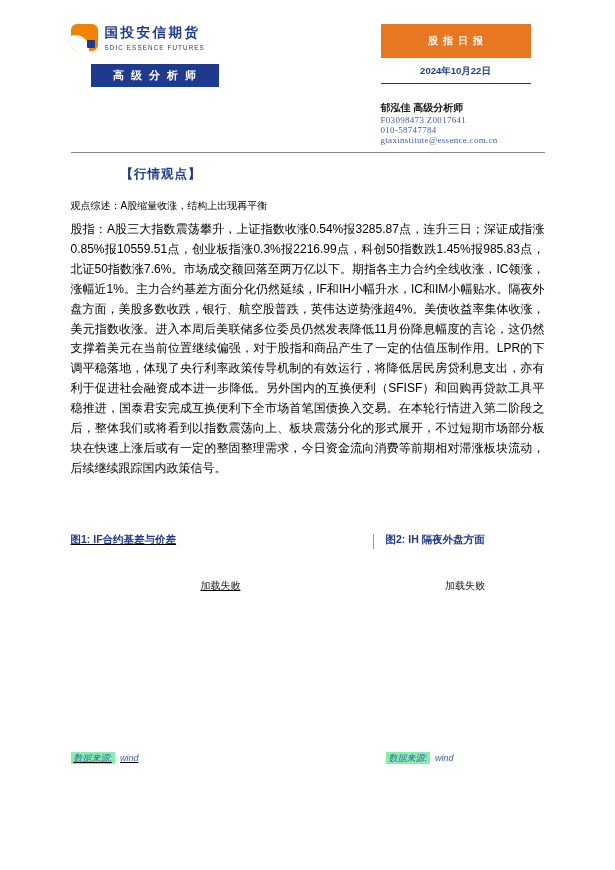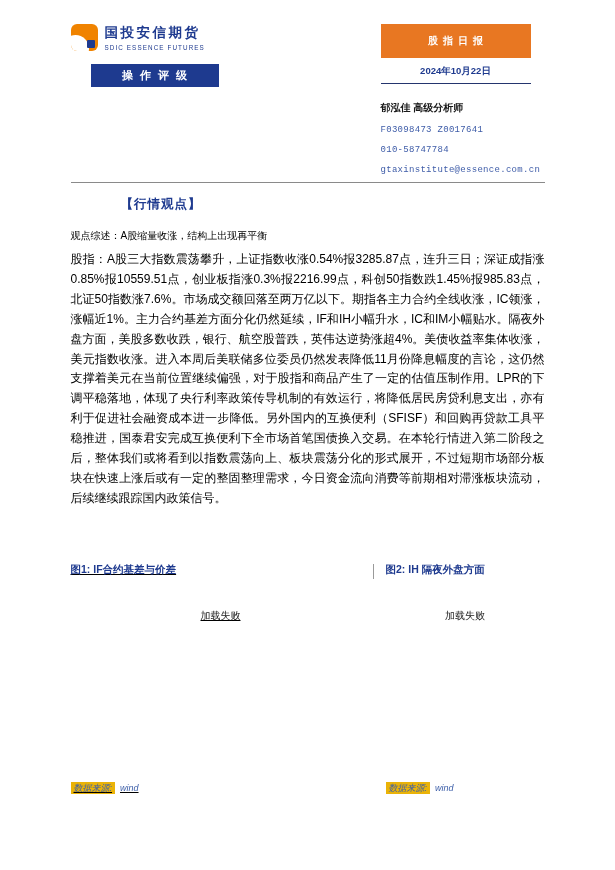--- a/index.html
+++ b/index.html
@@ -20,60 +20,60 @@
   .rating-badge { width:128px; margin:13px 0 0 20px; background:#1E3A8F; color:#fff; font-size:11px; font-weight:bold; text-align:center; letter-spacing:7px; text-indent:7px; padding:4px 0; }
   .category-row { margin-top:15px; display:flex; align-items:center; }
   .category { font-size:13px; font-weight:bold; color:#000; }
   .stars { margin-left:46px; font-size:13px; color:#E87722; letter-spacing:3px; }
 
   .header-right { width:150px; margin-right:14px; flex:0 0 auto; }
   .report-badge { background:#E87722; color:#fff; font-size:10px; font-weight:bold; text-align:center; letter-spacing:5px; text-indent:5px; padding:10px 0; }
   .report-date { font-size:9.5px; font-weight:bold; color:#1E3A8F; text-align:center; padding:7px 0 5px; border-bottom:1.5px solid #24356E; }
   .analyst { margin-top:17px; text-align:left; }
   .analyst-name { font-size:10px; font-weight:bold; color:#1a1a1a; }
-  .analyst-line { margin-top:10px; font-size:9px; color:#3E5CA8; font-family:Liberation Mono, monospace; letter-spacing:0.3px; }
+  .analyst-line { font-size:9px; color:#3E5CA8; font-family:Liberation Serif, serif; letter-spacing:0.3px; }
 
   .header-divider { border:none; border-top:1px solid #8a8a8a; margin-top:7px; }
 
   
   .section-title { margin:13px 0 0 50px; font-size:12.5px; font-weight:bold; color:#1E3A8F; letter-spacing:1px; }
   .summary { margin-top:16px; font-size:10px; color:#000; }
   .body-text { margin-top:7px; font-size:12px; line-height:1.66; color:#000; text-align:justify; }
 
   
   .figures { margin-top:54px; display:flex; }
   .fig-col { display:flex; flex-direction:column; }
   .fig-col-left { width:300px;text-decoration:underline; }
   .fig-col-right { flex:1; margin-left:15px; position:relative; }
   .fig-col-right::before { content:""; position:absolute; left:-13px; top:1px; width:1px; height:15px; background:#9a9a9a; }
   .fig-title { font-size:10.5px; font-weight:bold; color:#1E3A8F; }
   .fig-area { height:205px; text-align:center; padding-top:32px; font-size:10px; color:#222; }
   .fig-source { font-size:9px; font-style:italic; color:#3D5FA9; }
-  .src-label { background:#eab308; padding:1px 3px; }
+  .src-label { background:#86efac; padding:1px 3px; }
   .src-value { margin-left:5px; }
 
   
   .footer { position:absolute; left:35px; right:35px; bottom:13px; display:flex; justify-content:space-between; font-size:7.5px; color:#8A94C4; }
   .footer .page-num { position:absolute; left:50%; transform:translateX(-50%); }
 </style>
 </head>
 <body>
 
 <div class="page">
 
   <div class="header">
     <div class="header-left">
       <div class="logo-row">
         <div class="logo-mark"></div>
         <div>
           <div class="logo-cn">国投安信期货</div>
           <div class="logo-en">SDIC ESSENCE FUTURES</div>
         </div>
       </div>
-      <div class="rating-badge">操作评级</div>
+      <div class="rating-badge">高级分析师</div>
     </div>
 
     <div class="header-right">
       <div class="report-badge">股指日报</div>
       <div class="report-date">2024年10月22日</div>
       <div class="analyst">
         <div class="analyst-name">郁泓佳 高级分析师</div>
         <div class="analyst-line">F03098473 Z0017641</div>
         <div class="analyst-line">010-58747784</div>
         <div class="analyst-line">gtaxinstitute@essence.com.cn</div>

